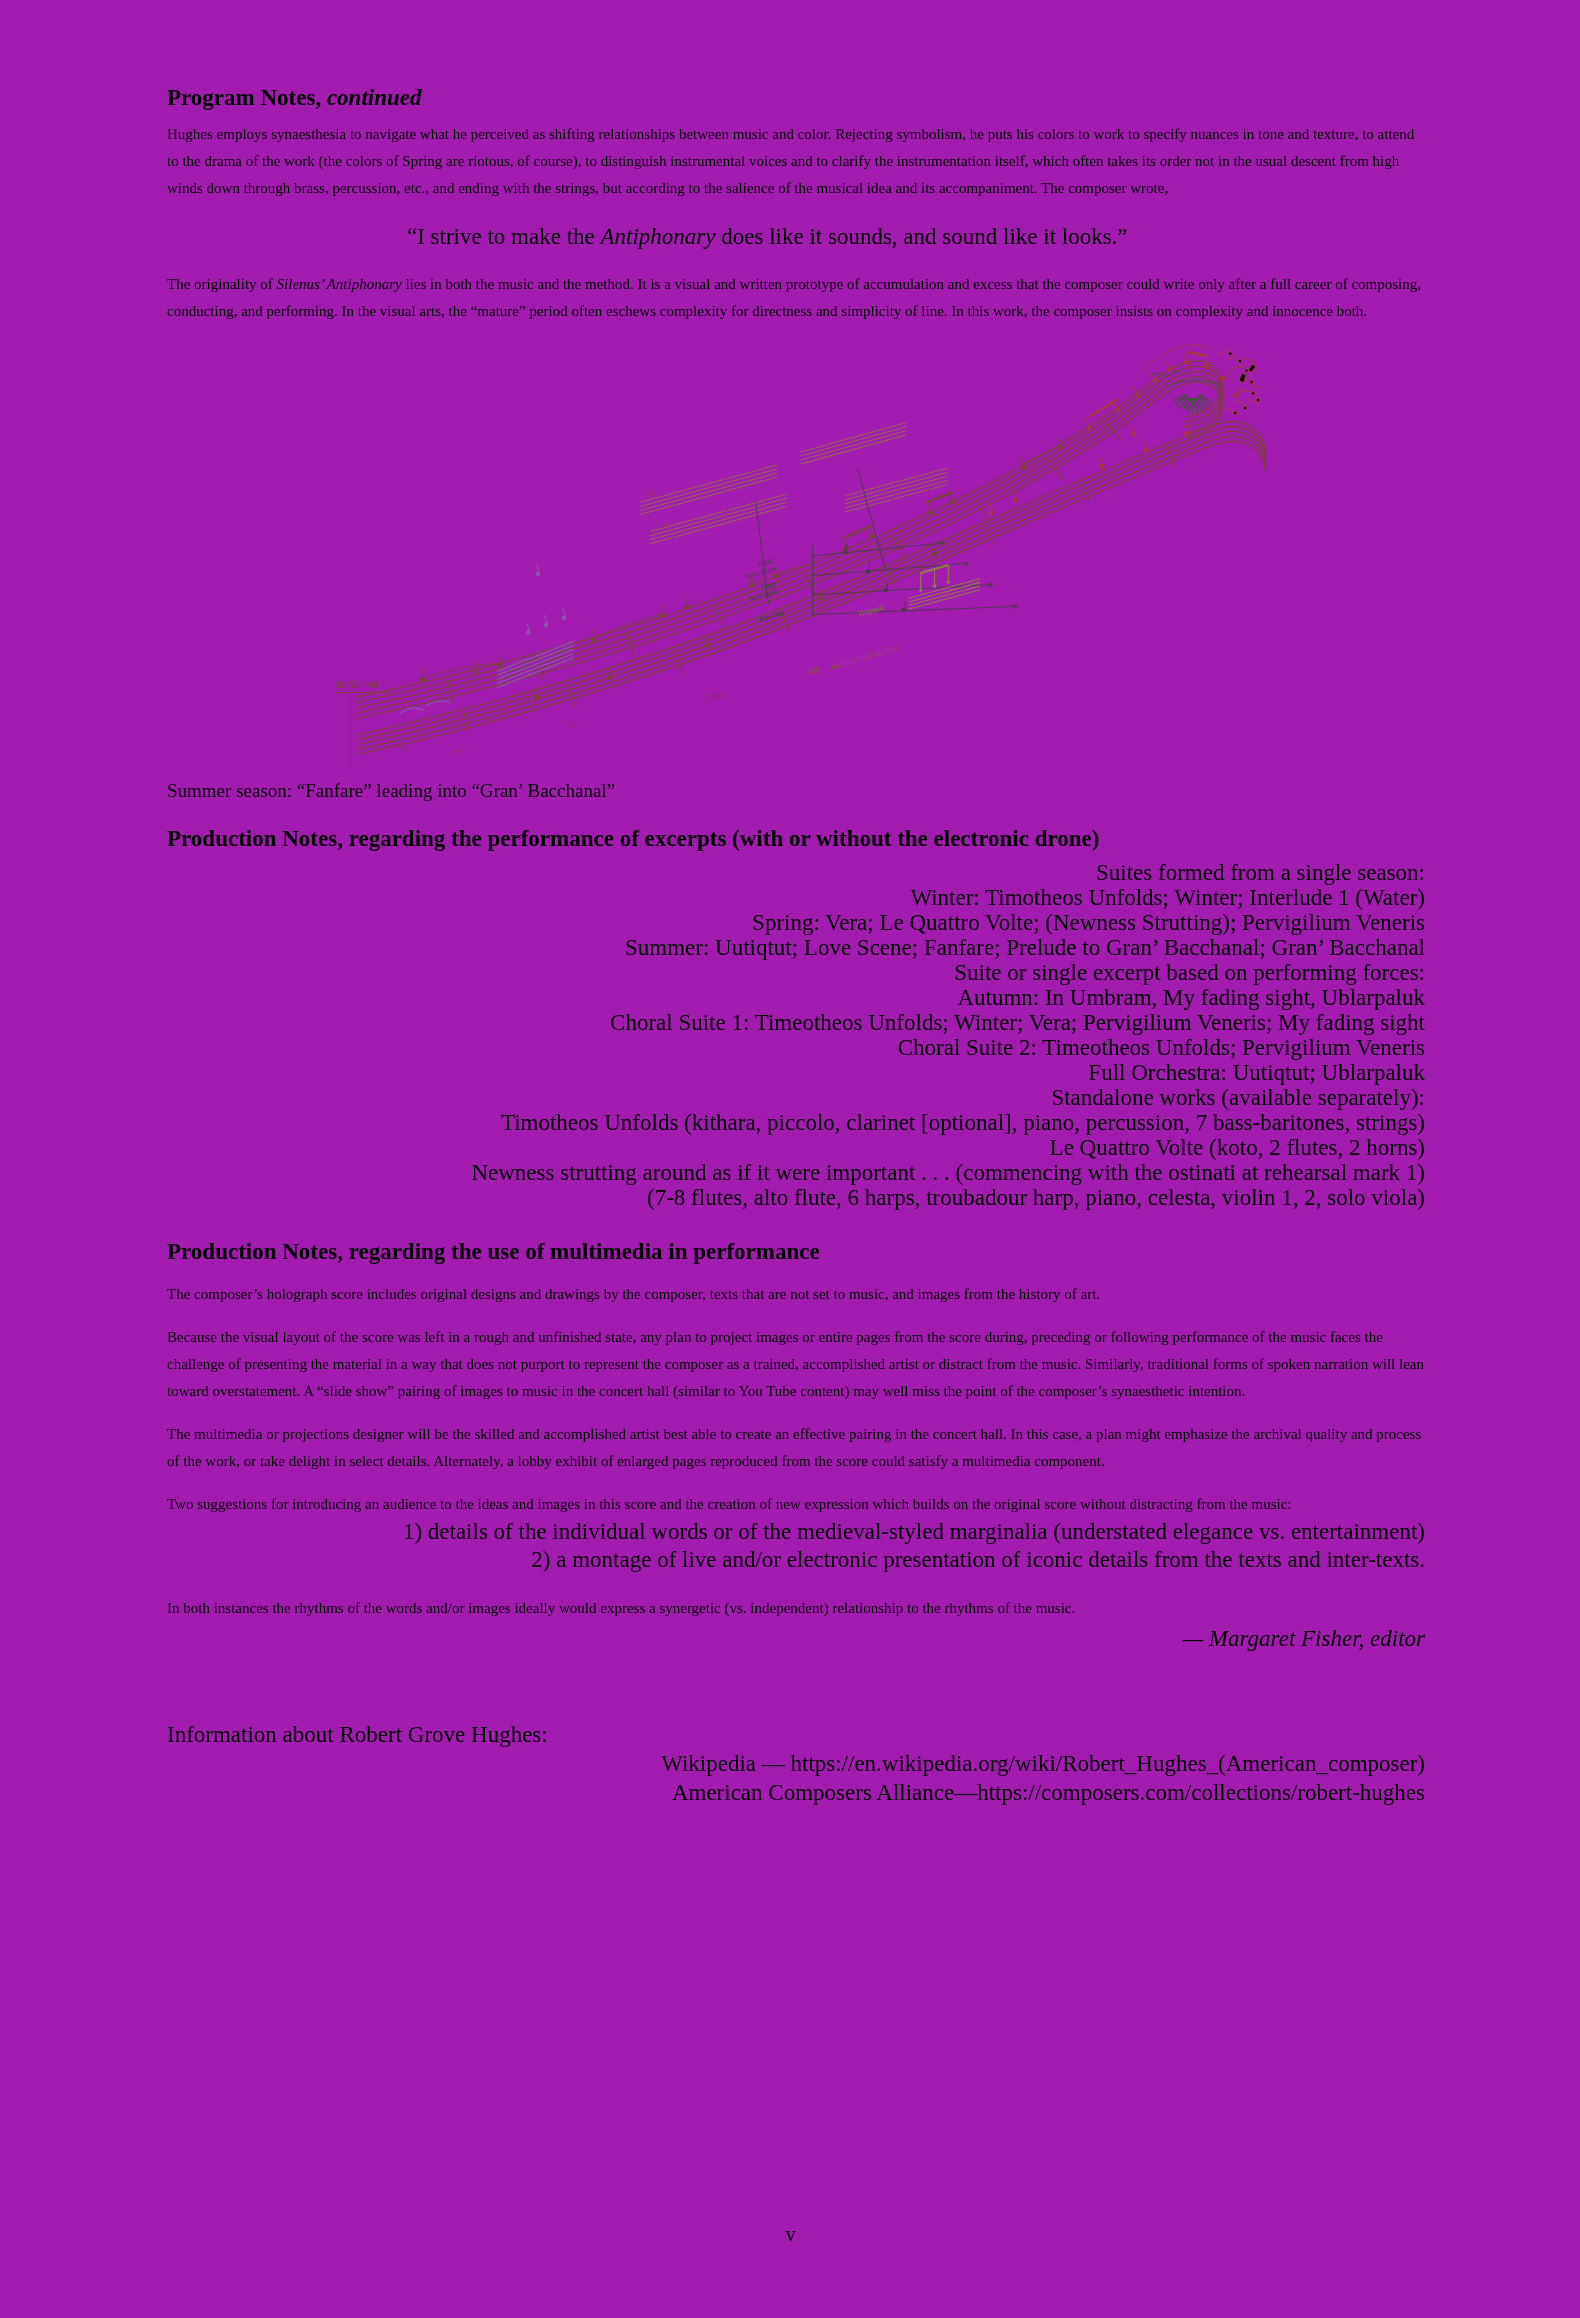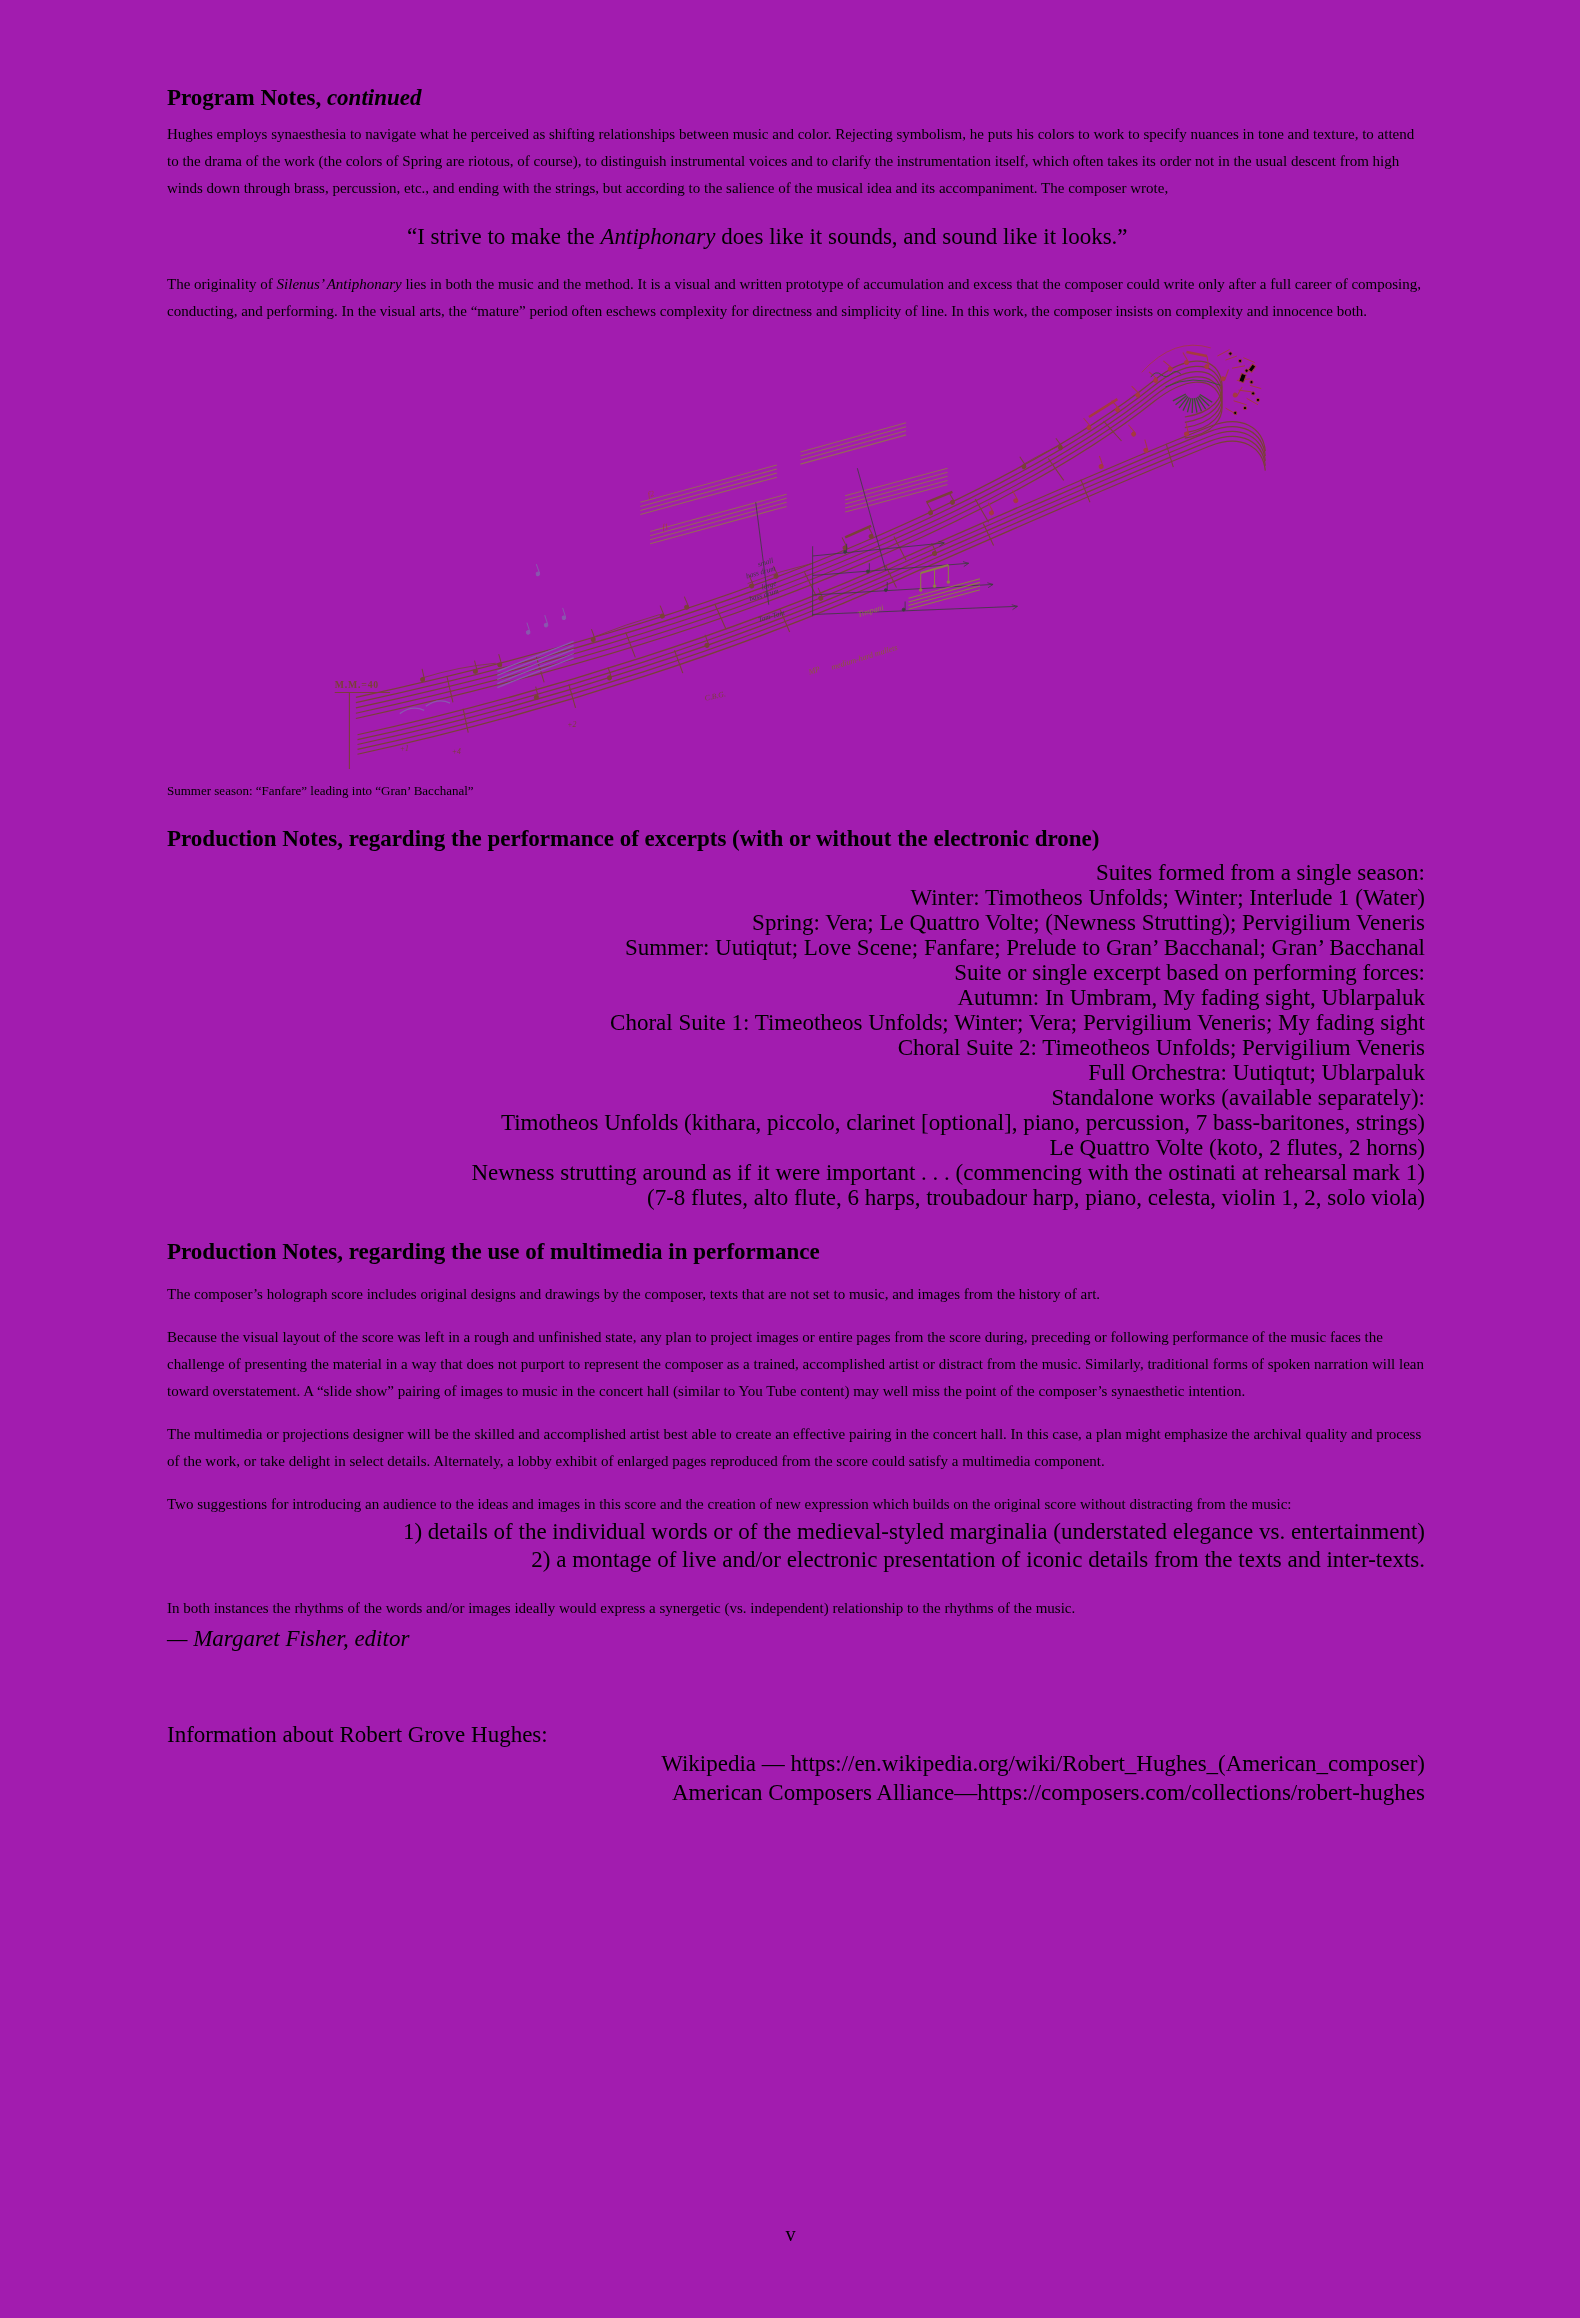--- a/index.html
+++ b/index.html
@@ -7,30 +7,30 @@
         font-family:"Liberation Serif","DejaVu Serif",serif;color:#000;overflow:hidden;}
   .content{position:absolute;left:167px;top:84px;width:1258px;}
   h1,h2{font-size:23px;font-weight:bold;margin:0;line-height:27px;}
   h1 em,h2 em{font-style:italic;}
   p.body{font-size:15px;line-height:27px;margin:16px 0 0 0;}
   .sp-after{margin-bottom:21px;}
   .quote{font-size:23px;line-height:27px;margin:21px 0 21px 240px;}
   .quote em,.body em{font-style:italic;}
   figure{margin:4.9px 0 0 0;}
   svg.score{display:block;margin-left:158px;}
-  figcaption{font-size:13px;line-height:19.5px;margin-top:8.1px;}
+  figcaption{font-size:19px;line-height:19.5px;margin-top:8.1px;}
   .h-gap1{margin-top:24.4px;margin-bottom:8.1px;}
   .h-gap2{margin-top:28px;margin-bottom:11.4px;}
   .list-line{font-size:23px;line-height:25px;text-align:right;}
   .in1{padding-left:26px;}
   .in2{padding-left:51px;}
   .in3{padding-left:78px;}
   .numbered{margin:0 0 21px 26px;}
   .numbered .list-line{line-height:28px;}
-  .attribution{font-size:23px;line-height:27px;font-style:italic;margin:3.2px 0 0 0;}
+  .attribution{font-size:23px;line-height:27px;font-style:italic;text-align:right;margin:3.2px 0 0 0;}
   .info{margin-top:68px;}
   .info .list-line{line-height:29px;}
   .info-head{font-size:23px;line-height:29px;}
   .pagenum{position:absolute;left:0;right:0;top:2223px;text-align:center;font-size:20.3px;}
   
   text{font-family:"Liberation Serif","DejaVu Serif",serif;}
   .t-mm{font-size:12px;letter-spacing:1px;font-weight:bold;}
   .t-hand{font-size:10px;font-style:italic;}
   .t-hand-s{font-size:9.5px;font-style:italic;}
   .t-tiny{font-size:9px;font-style:italic;}

